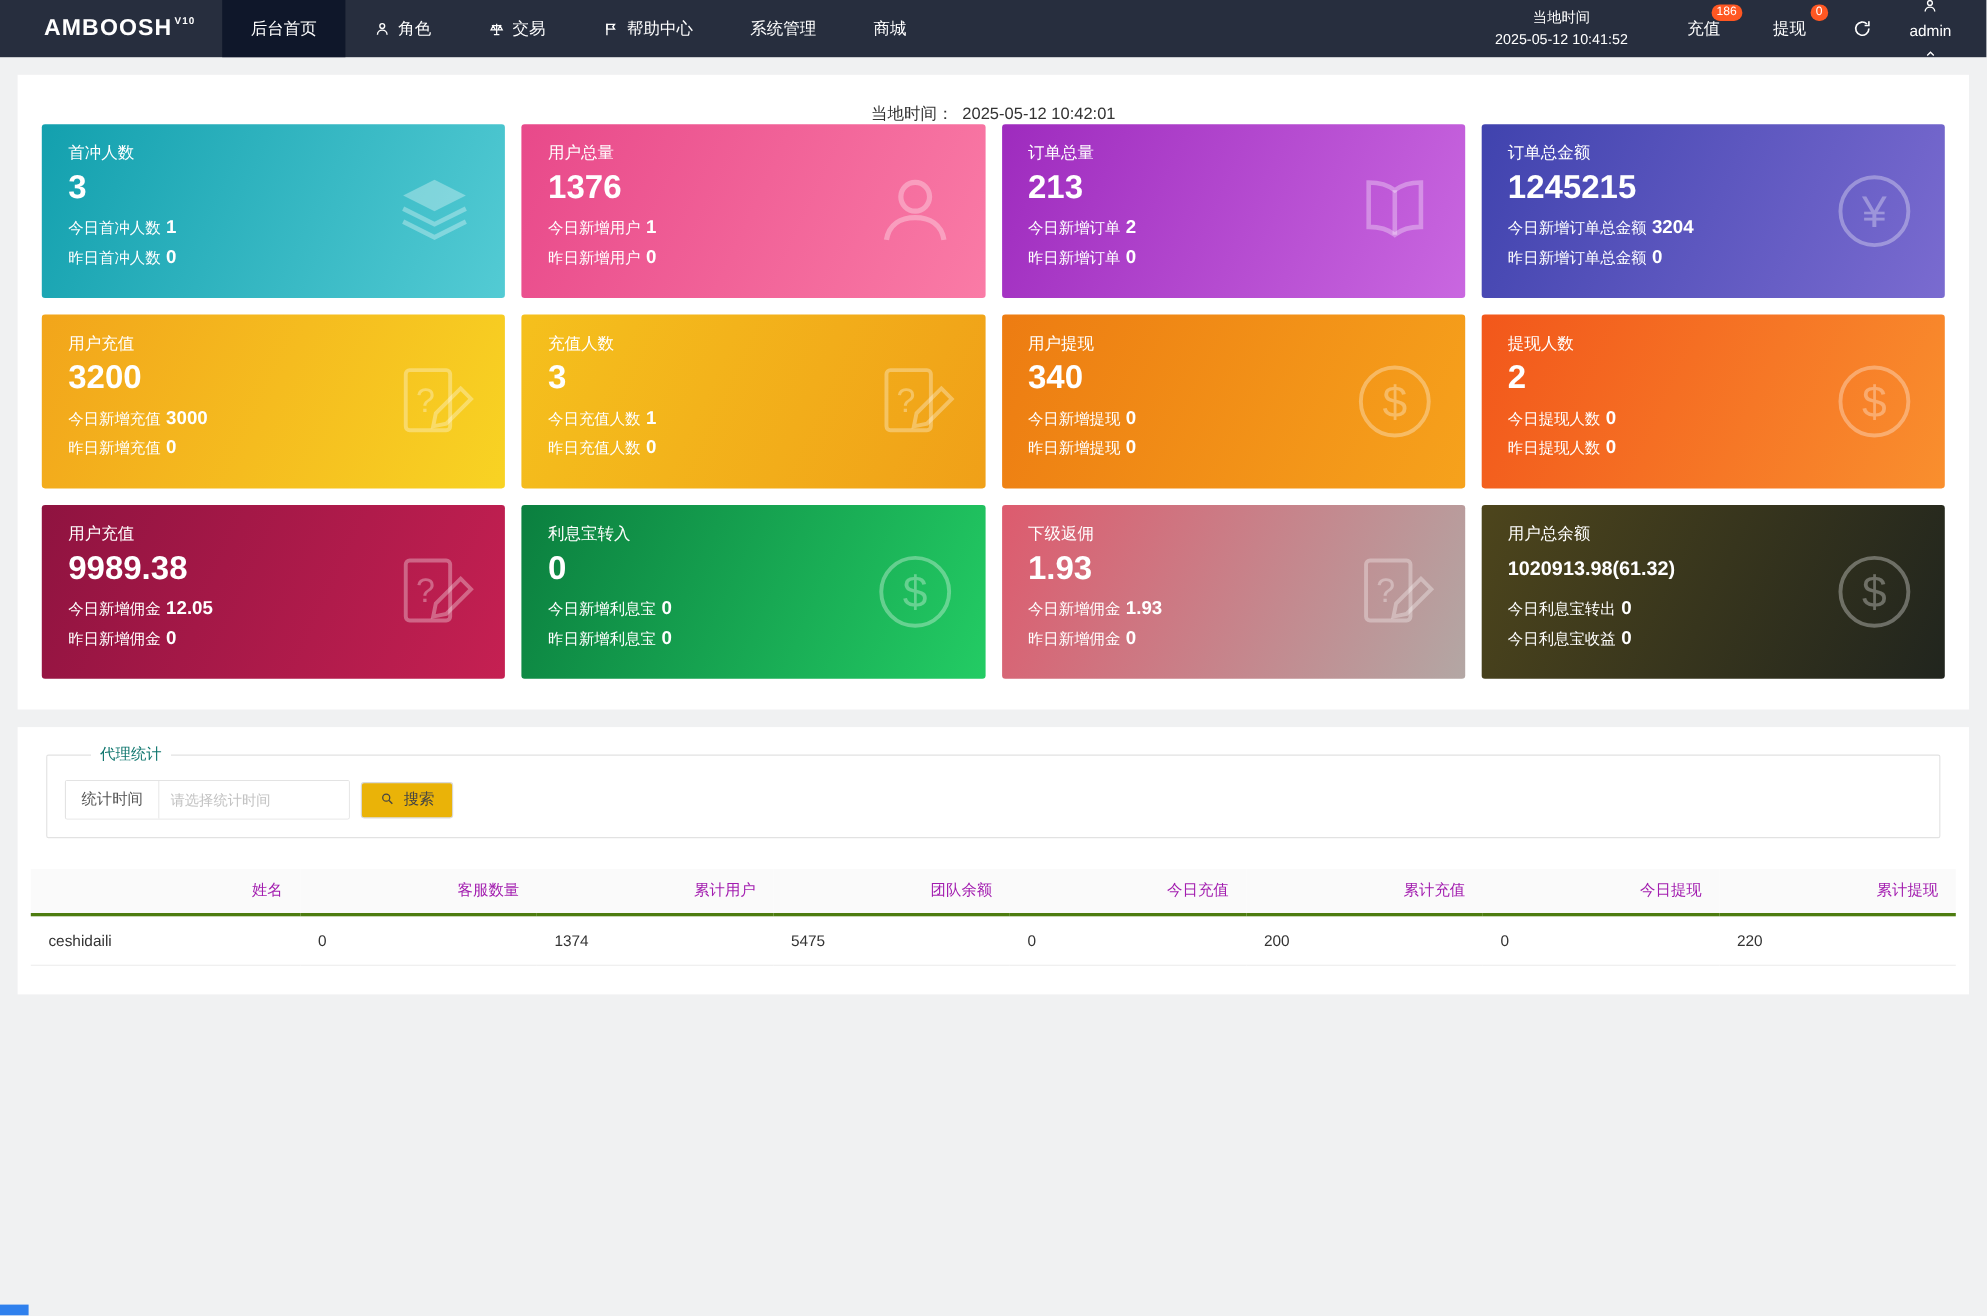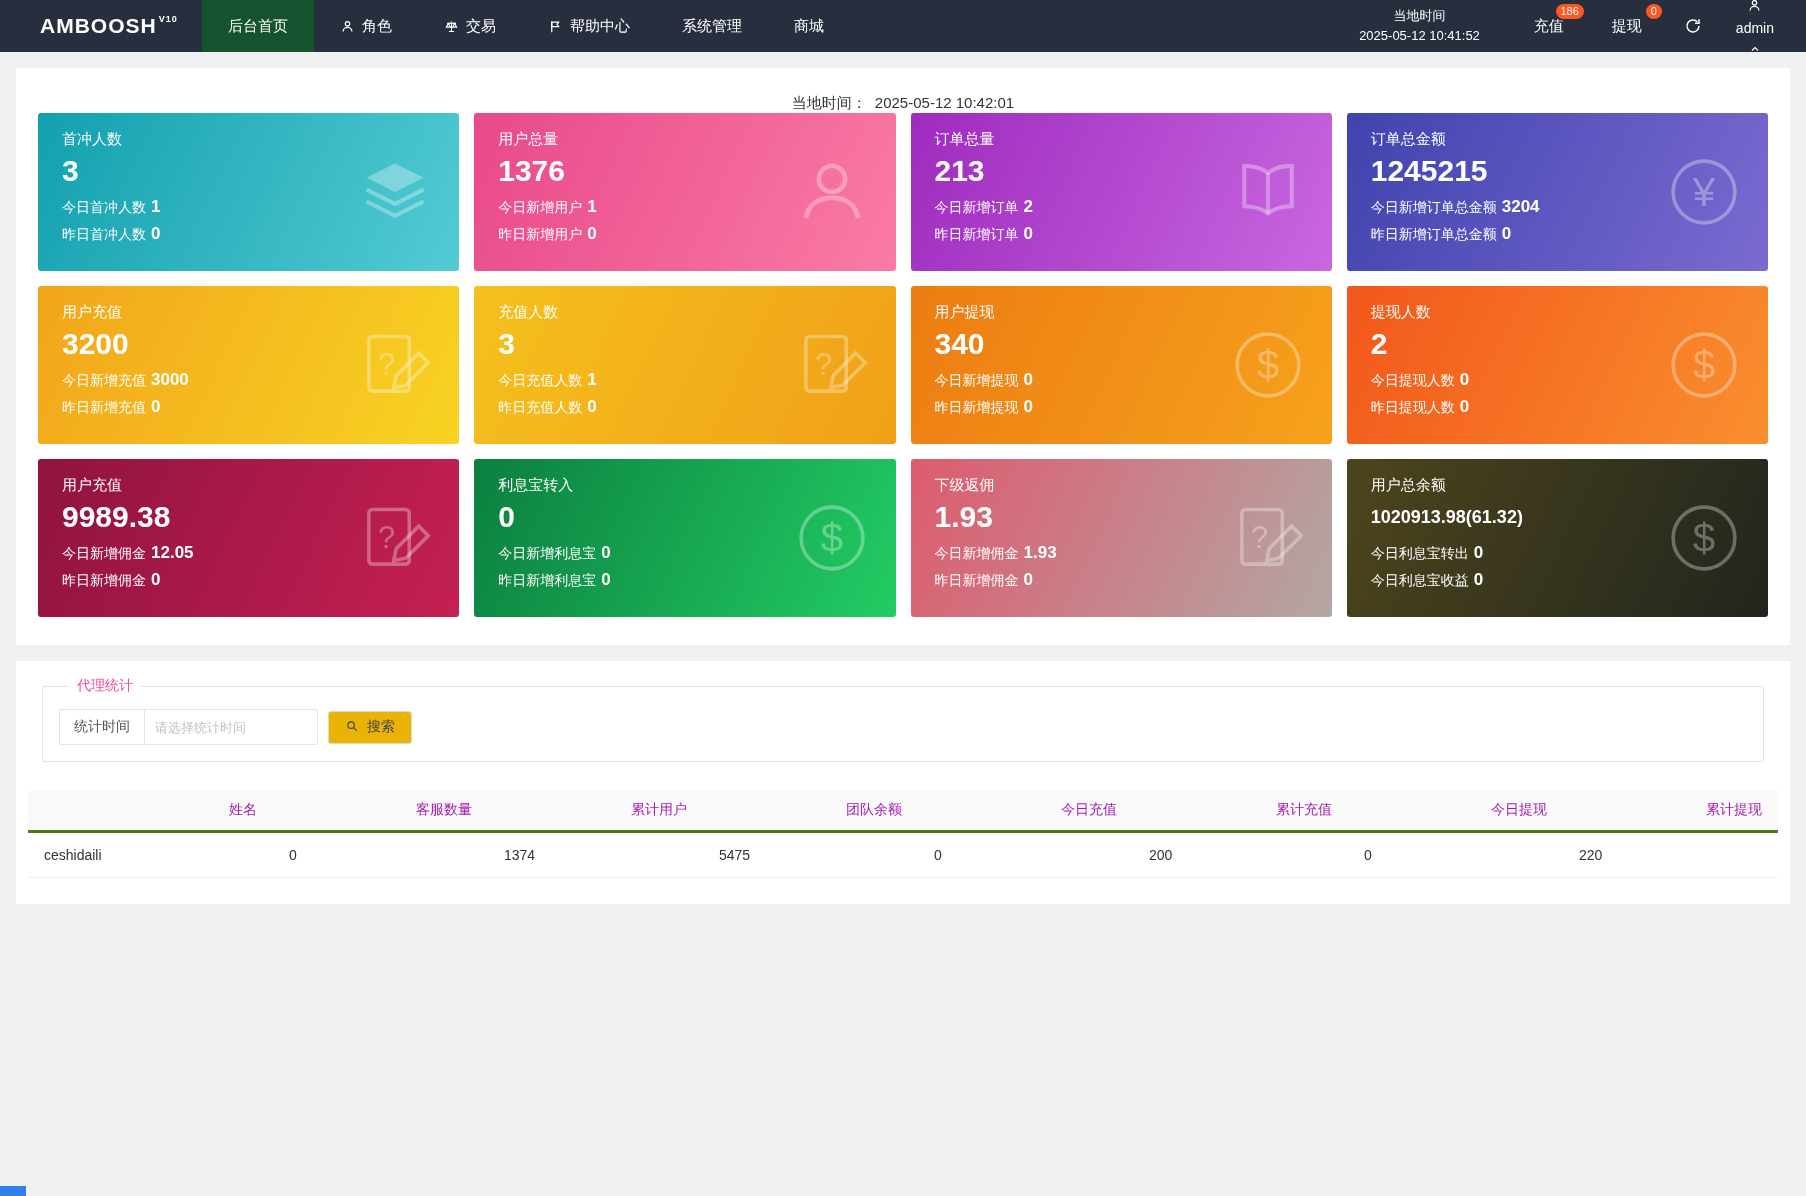--- a/index.html
+++ b/index.html
@@ -86,21 +86,21 @@
     width: 76px; height: 76px; color: rgba(255,255,255,0.32);
   }
   .card-icon svg { width: 100%; height: 100%; }
 
   
   .panel-2 { padding: 16px 12px 26px; }
   fieldset.agent-box {
     border: 1px solid #e2e2e2; border-radius: 2px;
     margin: 0 14px; padding: 14px 16px 16px;
   }
-  fieldset.agent-box legend { font-size: 14px; color: #ec4899; padding: 0 8px; margin-left: 10px; }
+  fieldset.agent-box legend { font-size: 14px; color: #0f766e; padding: 0 8px; margin-left: 24px; }
   .filter-row { display: flex; align-items: center; }
   .filter-group { display: flex; align-items: stretch; border: 1px solid #e3e3e3; border-radius: 2px; background: #fff; }
   .filter-label {
     font-size: 14px; color: #555; padding: 0 14px;
     display: flex; align-items: center; border-right: 1px solid #e3e3e3; background: #fff;
   }
   .filter-input {
     width: 172px; height: 34px; border: none; outline: none;
     padding: 0 10px; font-size: 13px; color: #333;
     font-family: "Liberation Sans", "DejaVu Sans", sans-serif;
@@ -133,21 +133,21 @@
 </style>
 </head>
 <body>
 
 <header class="navbar">
   <div class="logo">
     <span>AMBOOSH</span>
       <sup>V10</sup>
   </div>
   <nav class="menu" id="main-menu">
-      <div class="menu-item" style="background: #14532d;">
+      <div class="menu-item" style="background: #0f172a;">
         <span>后台首页</span>
       </div>
       <div class="menu-item">
         <span class="menu-icon">
           <svg viewBox="0 0 24 24" fill="none" stroke="currentColor" stroke-width="2">
             <circle cx="12" cy="7.5" r="3.5"></circle>
             <path d="M5 20c0-4 3.5-6.5 7-6.5s7 2.5 7 6.5"></path>
           </svg>
         </span>
         <span>角色</span>

